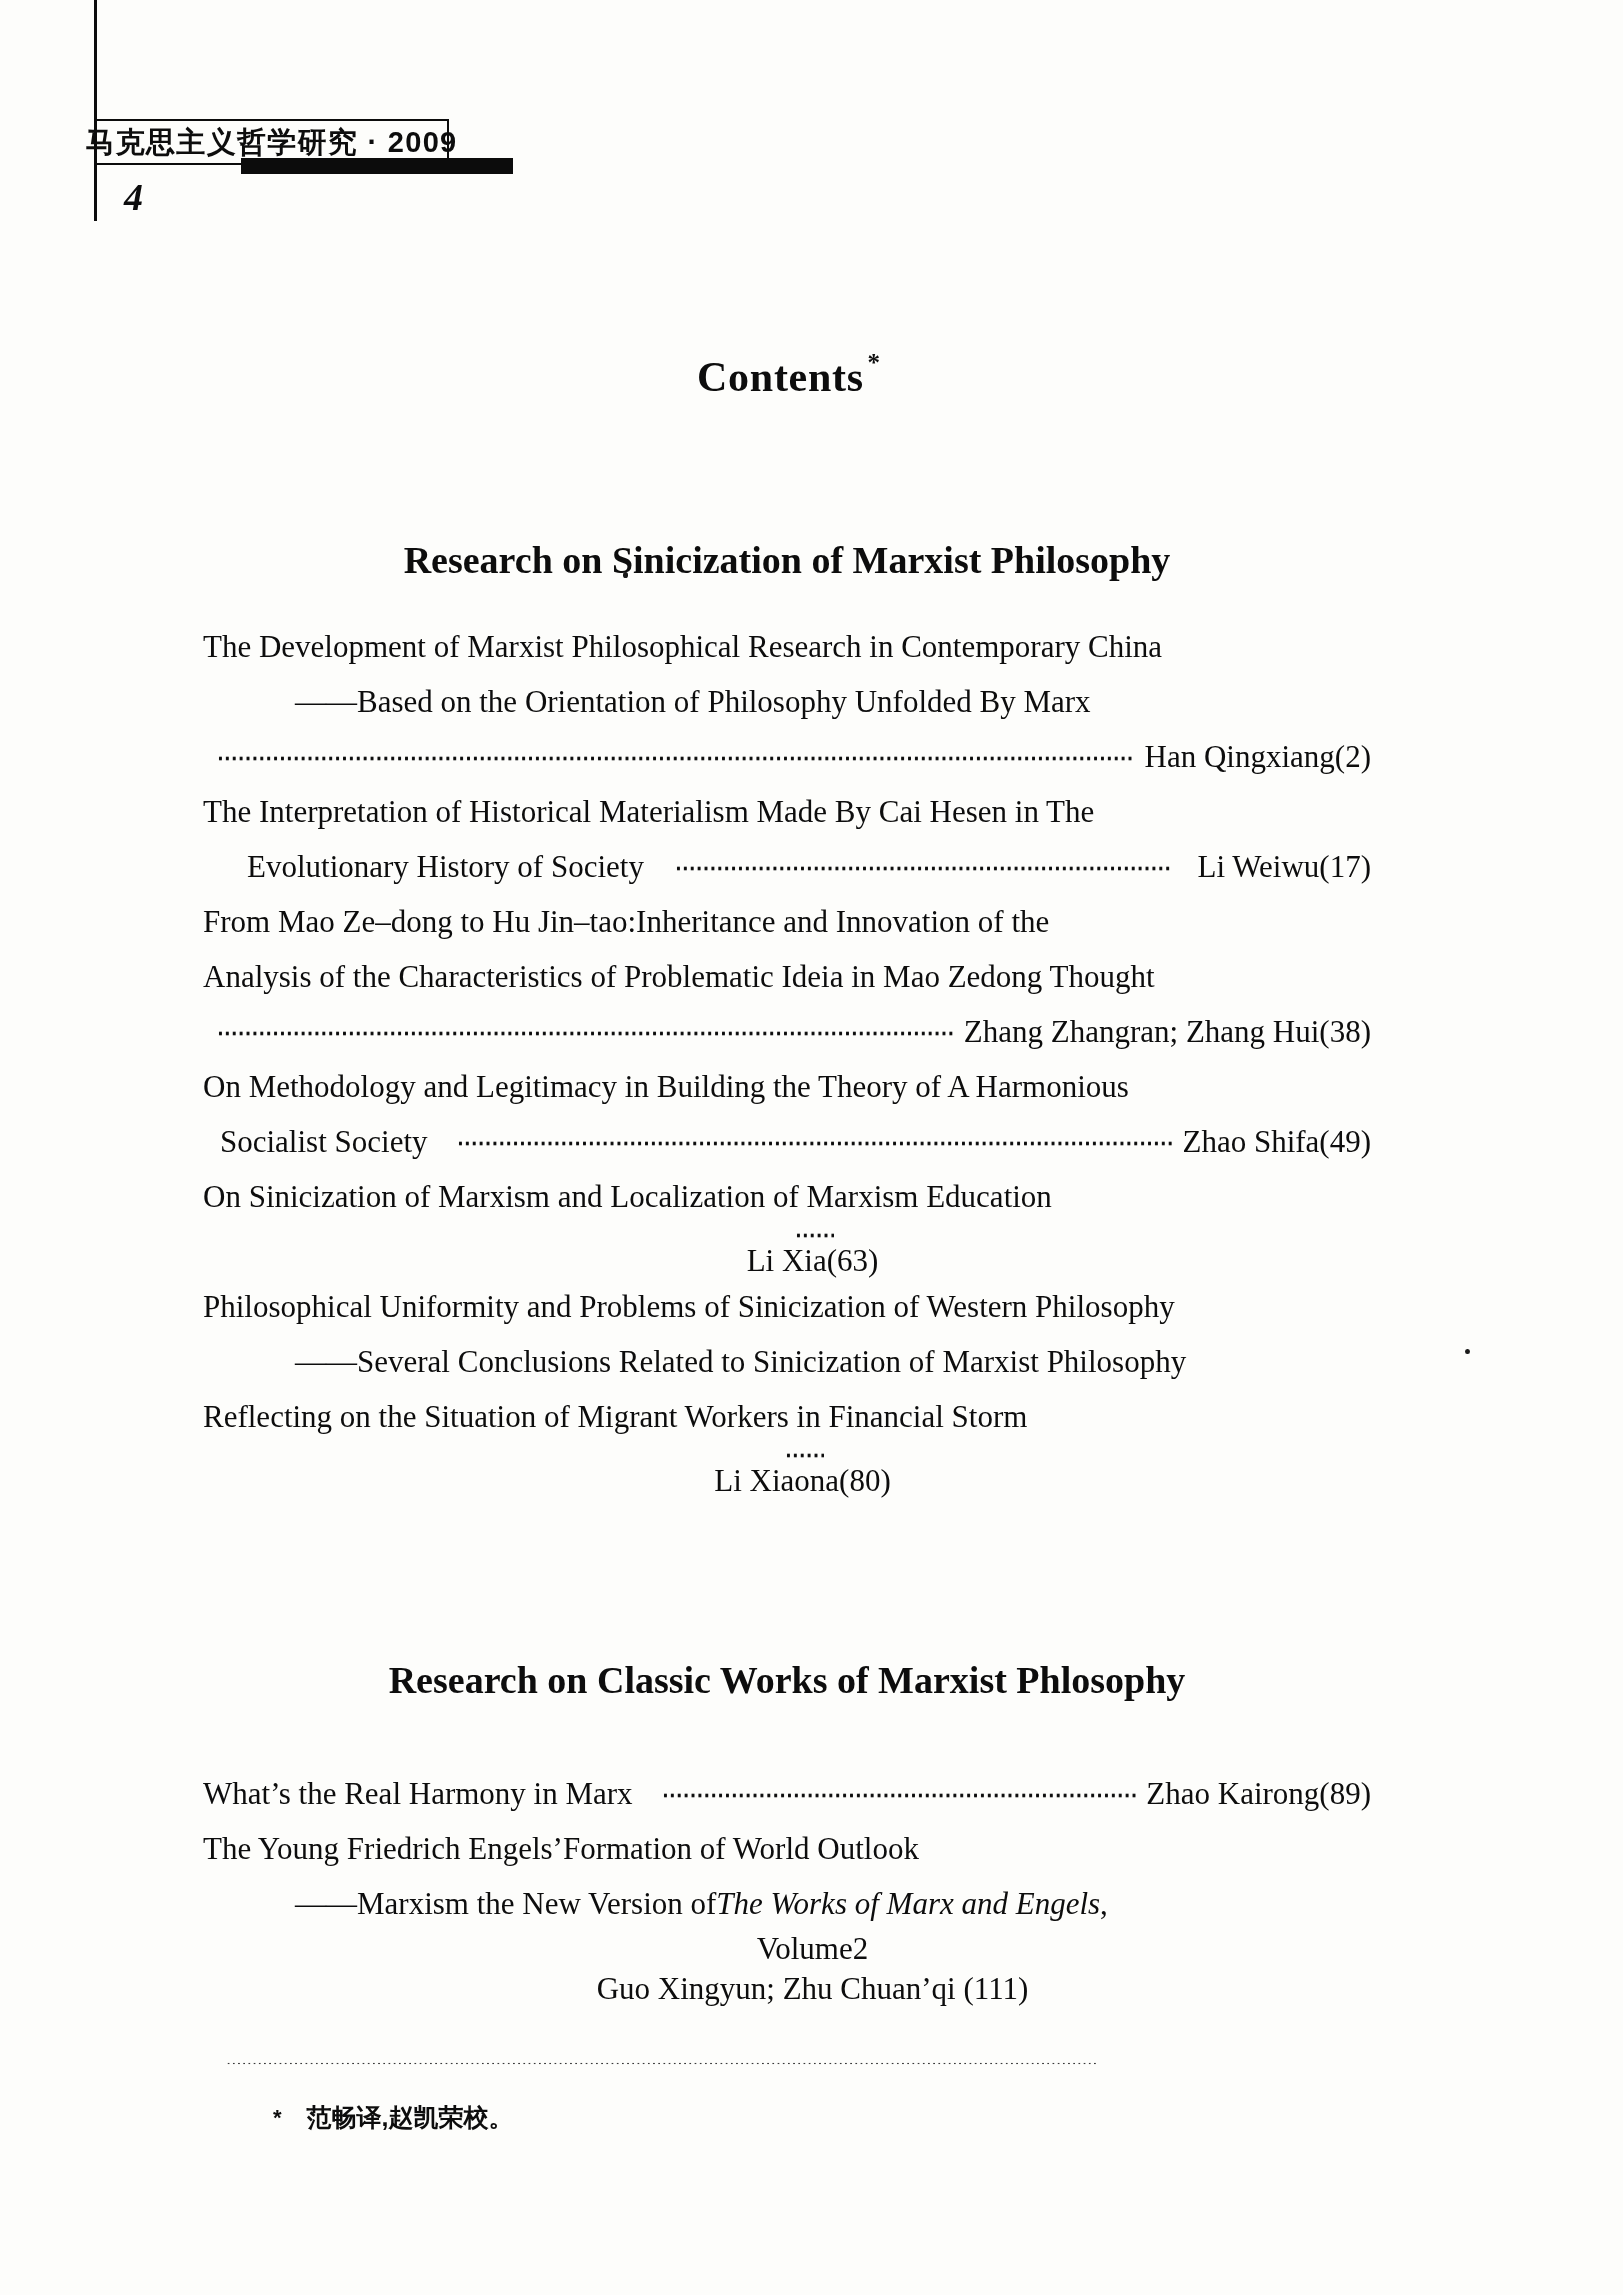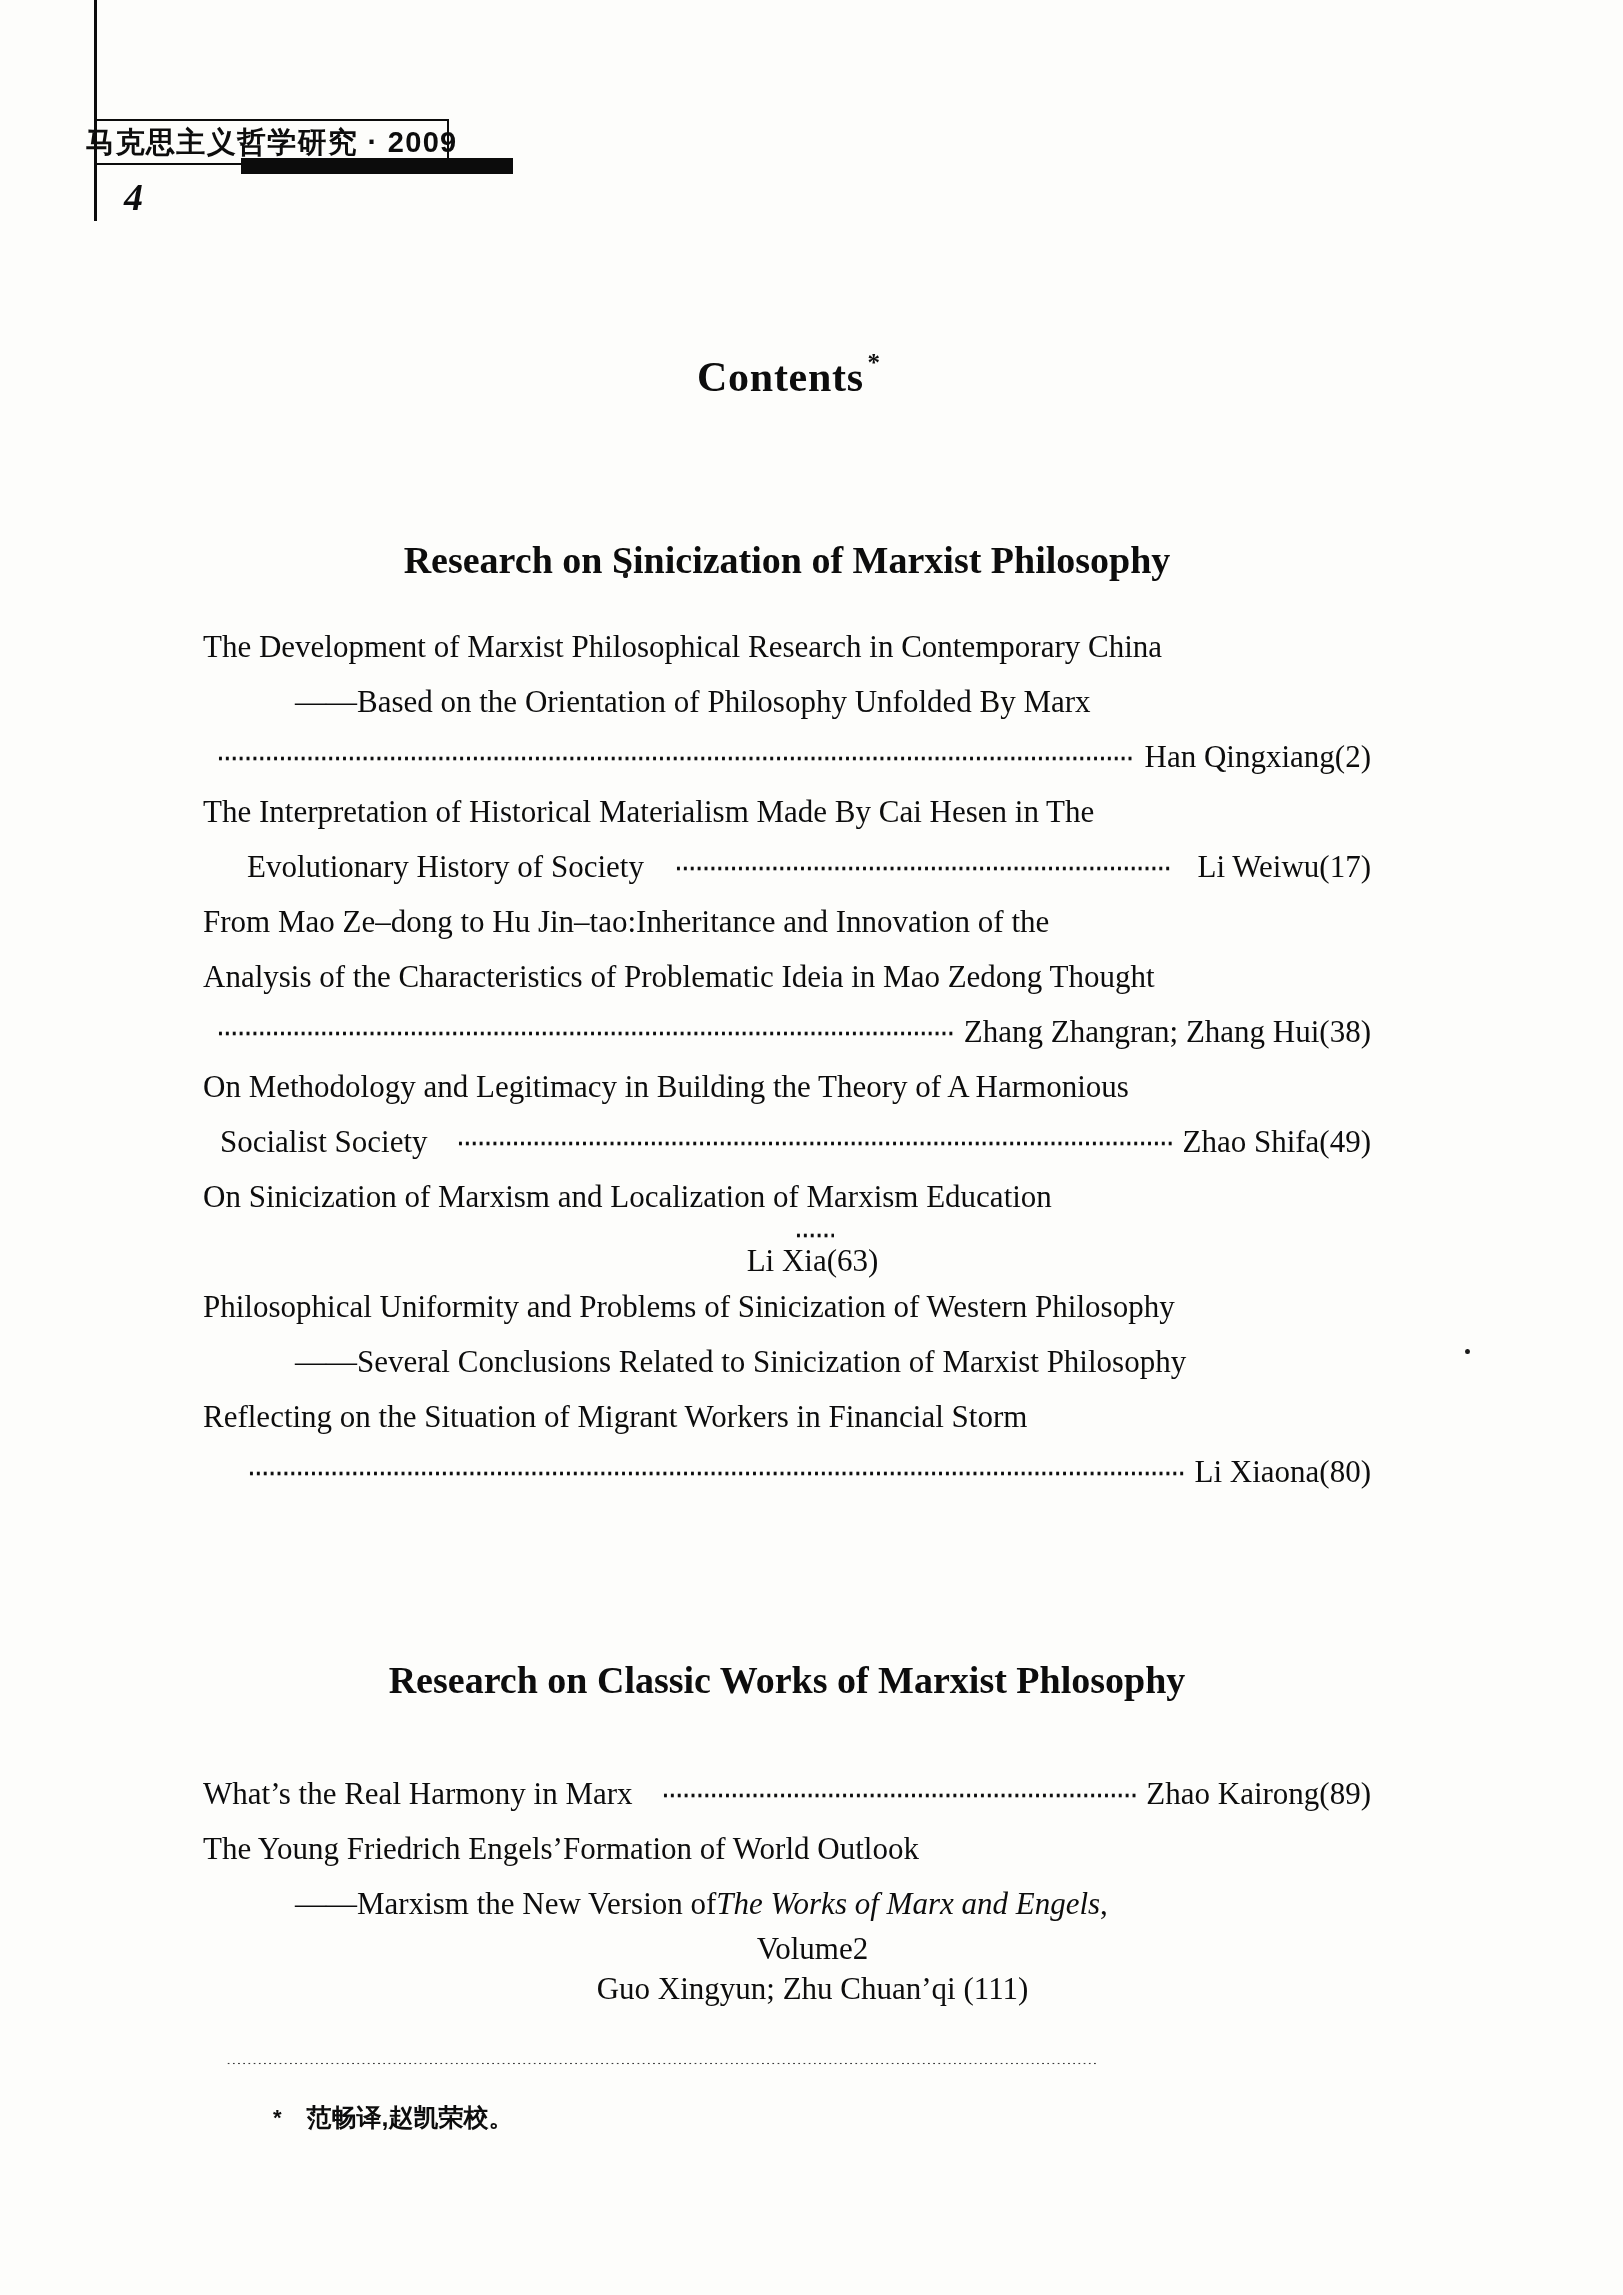--- a/index.html
+++ b/index.html
@@ -40,21 +40,21 @@
   .toc-1{top:619px;}
   .toc-2{top:1766px;}
   .toc-line{
     height:55px;display:flex;align-items:center;
     font-size:31px;white-space:nowrap;
   }
   .ind-dash{padding-left:92px;}
   .ind-a{padding-left:44px;gap:17px;}
   .ind-b{padding-left:17px;}
   .pad-78{padding-left:51px;flex-direction:column;}
-  .pad-48{padding-left:31px;}
+  .pad-48{padding-left:31px;flex-direction:column;}
   .leader{
     flex:1;height:10.5px;align-self:center;margin:3.9px 10.5px 0 14.4px;
     background-image:radial-gradient(circle,#0c0c0c 1.6px,rgba(0,0,0,0) 2px);
     background-size:6.9px 10.5px;background-repeat:repeat-x;background-position:0 center;
     min-width:39px;
   }
   .leader.gap-wide{margin-left:29px;}
   .author{text-align:right;}
   .ink-dot{position:absolute;background:#1a1a1a;border-radius:50%;}
   .dot-1{left:623px;top:572px;width:5.2px;height:5.9px;}

